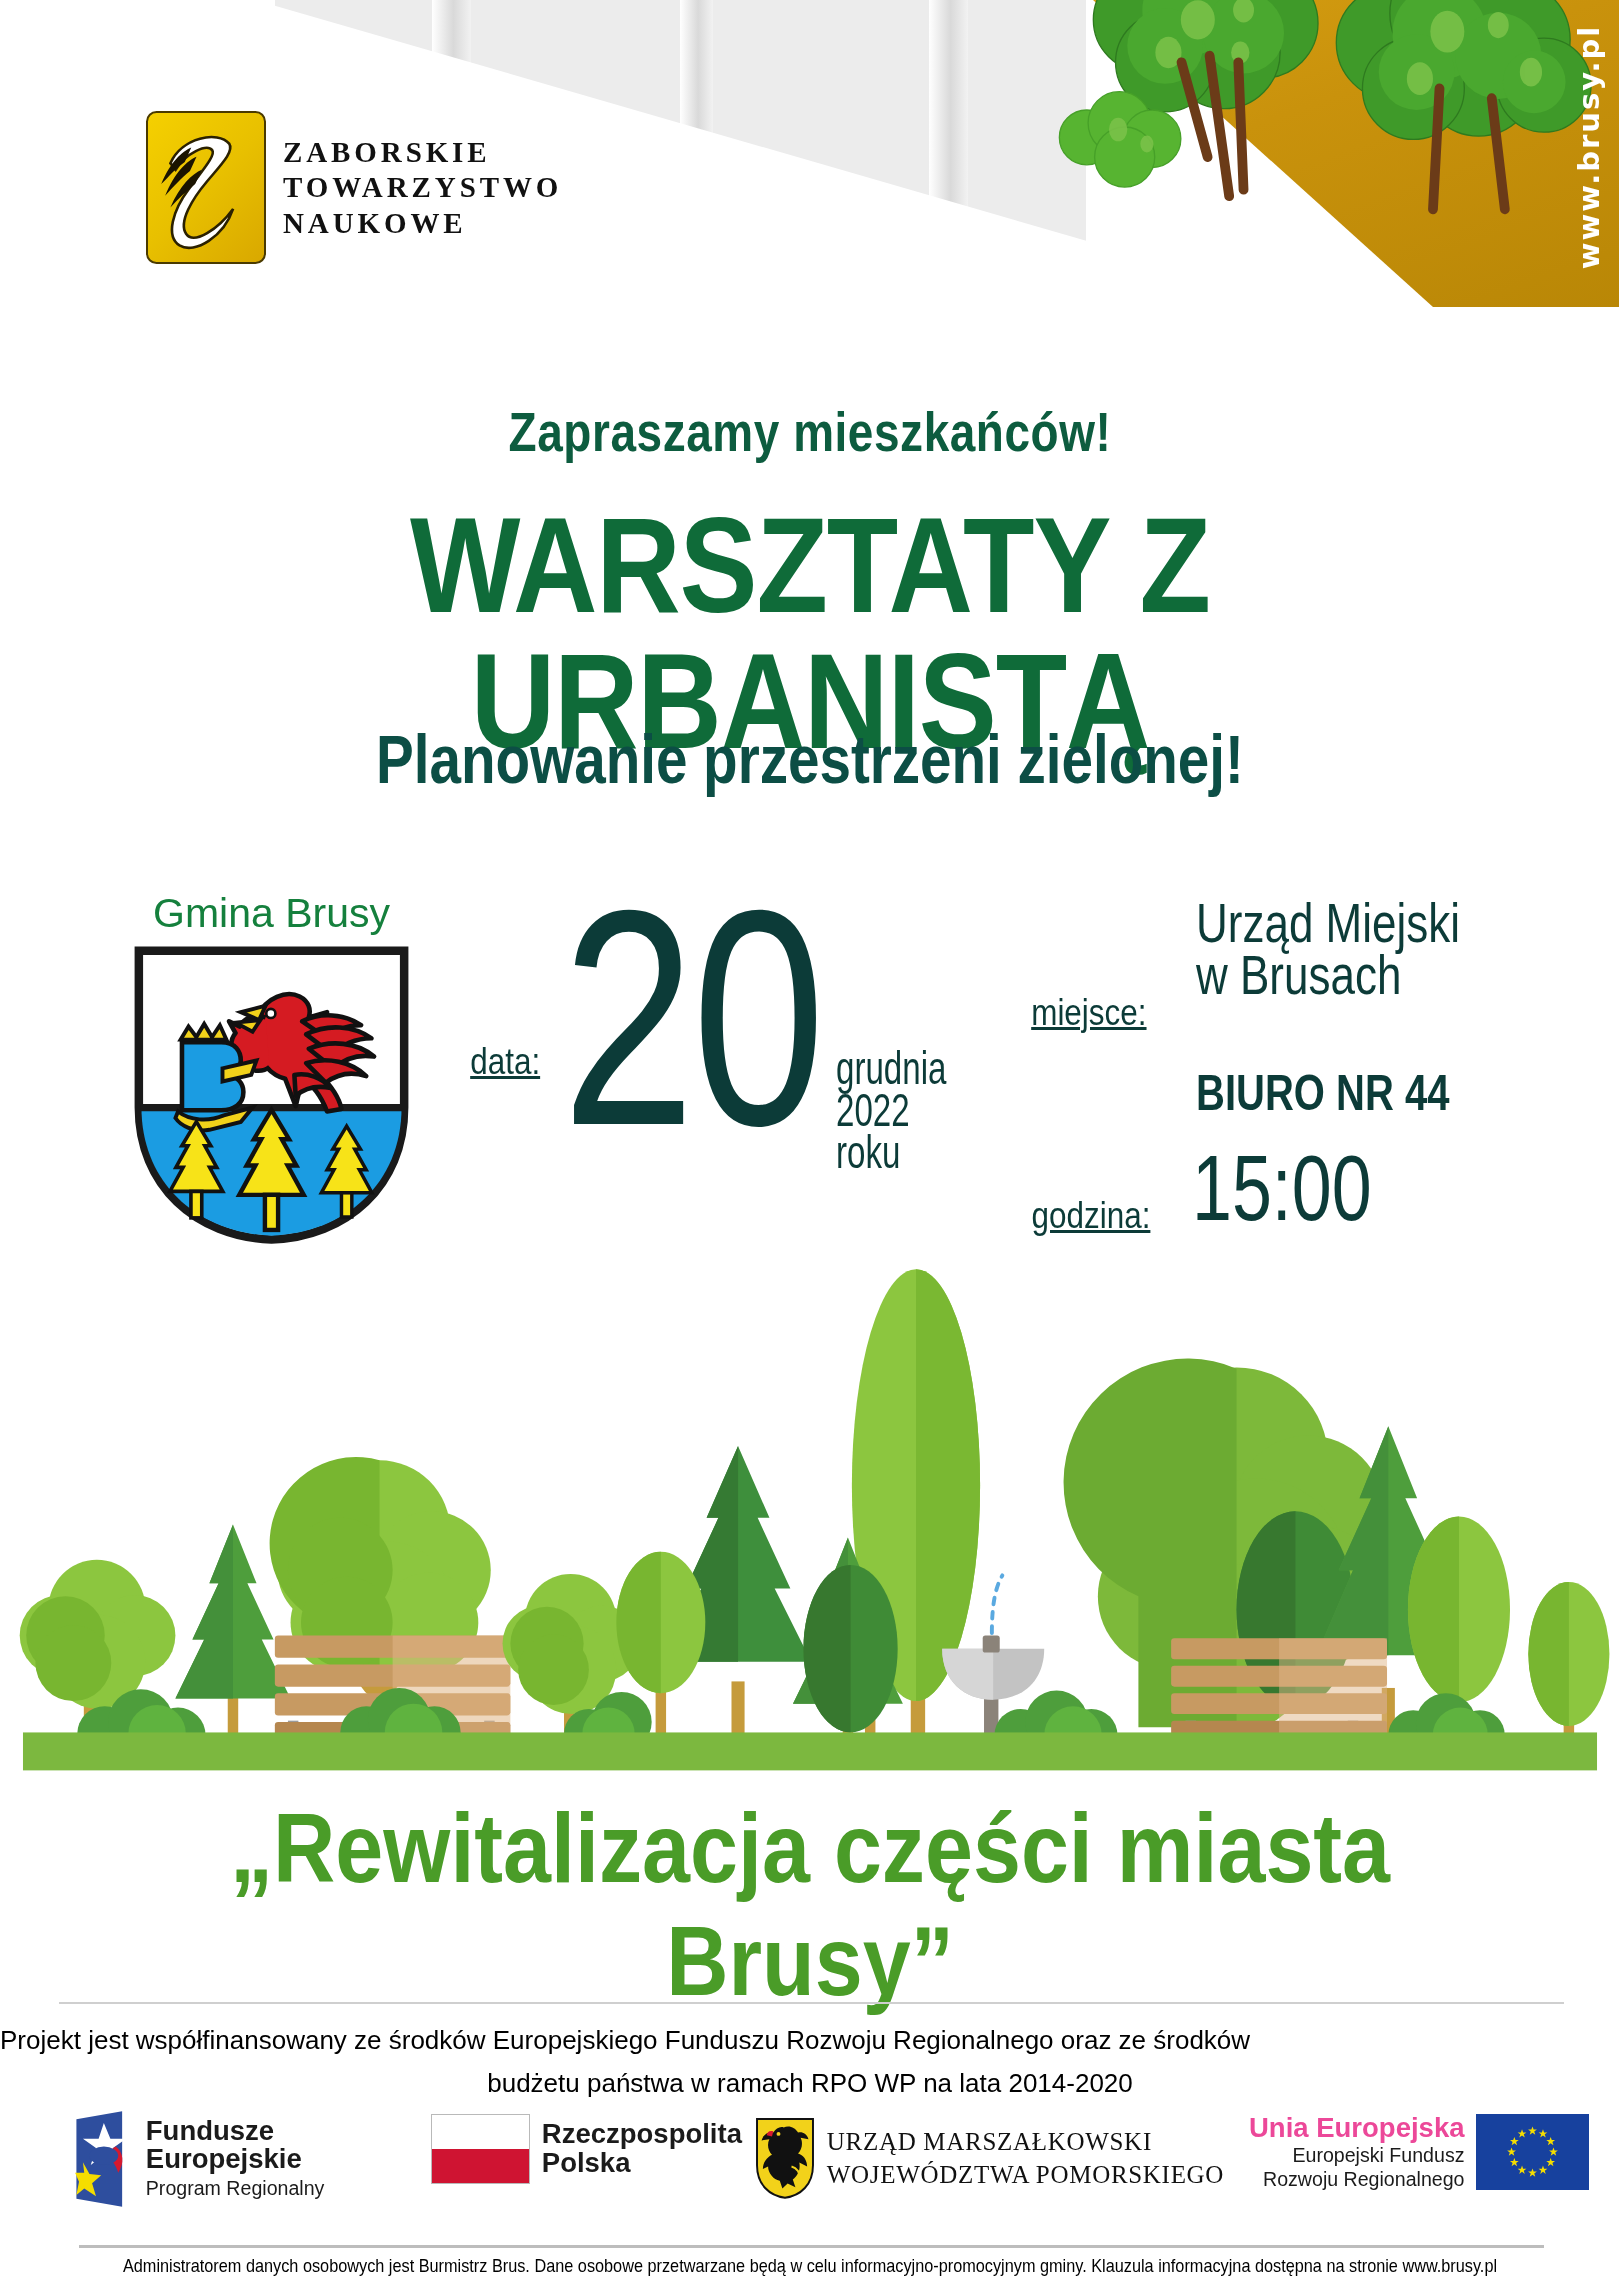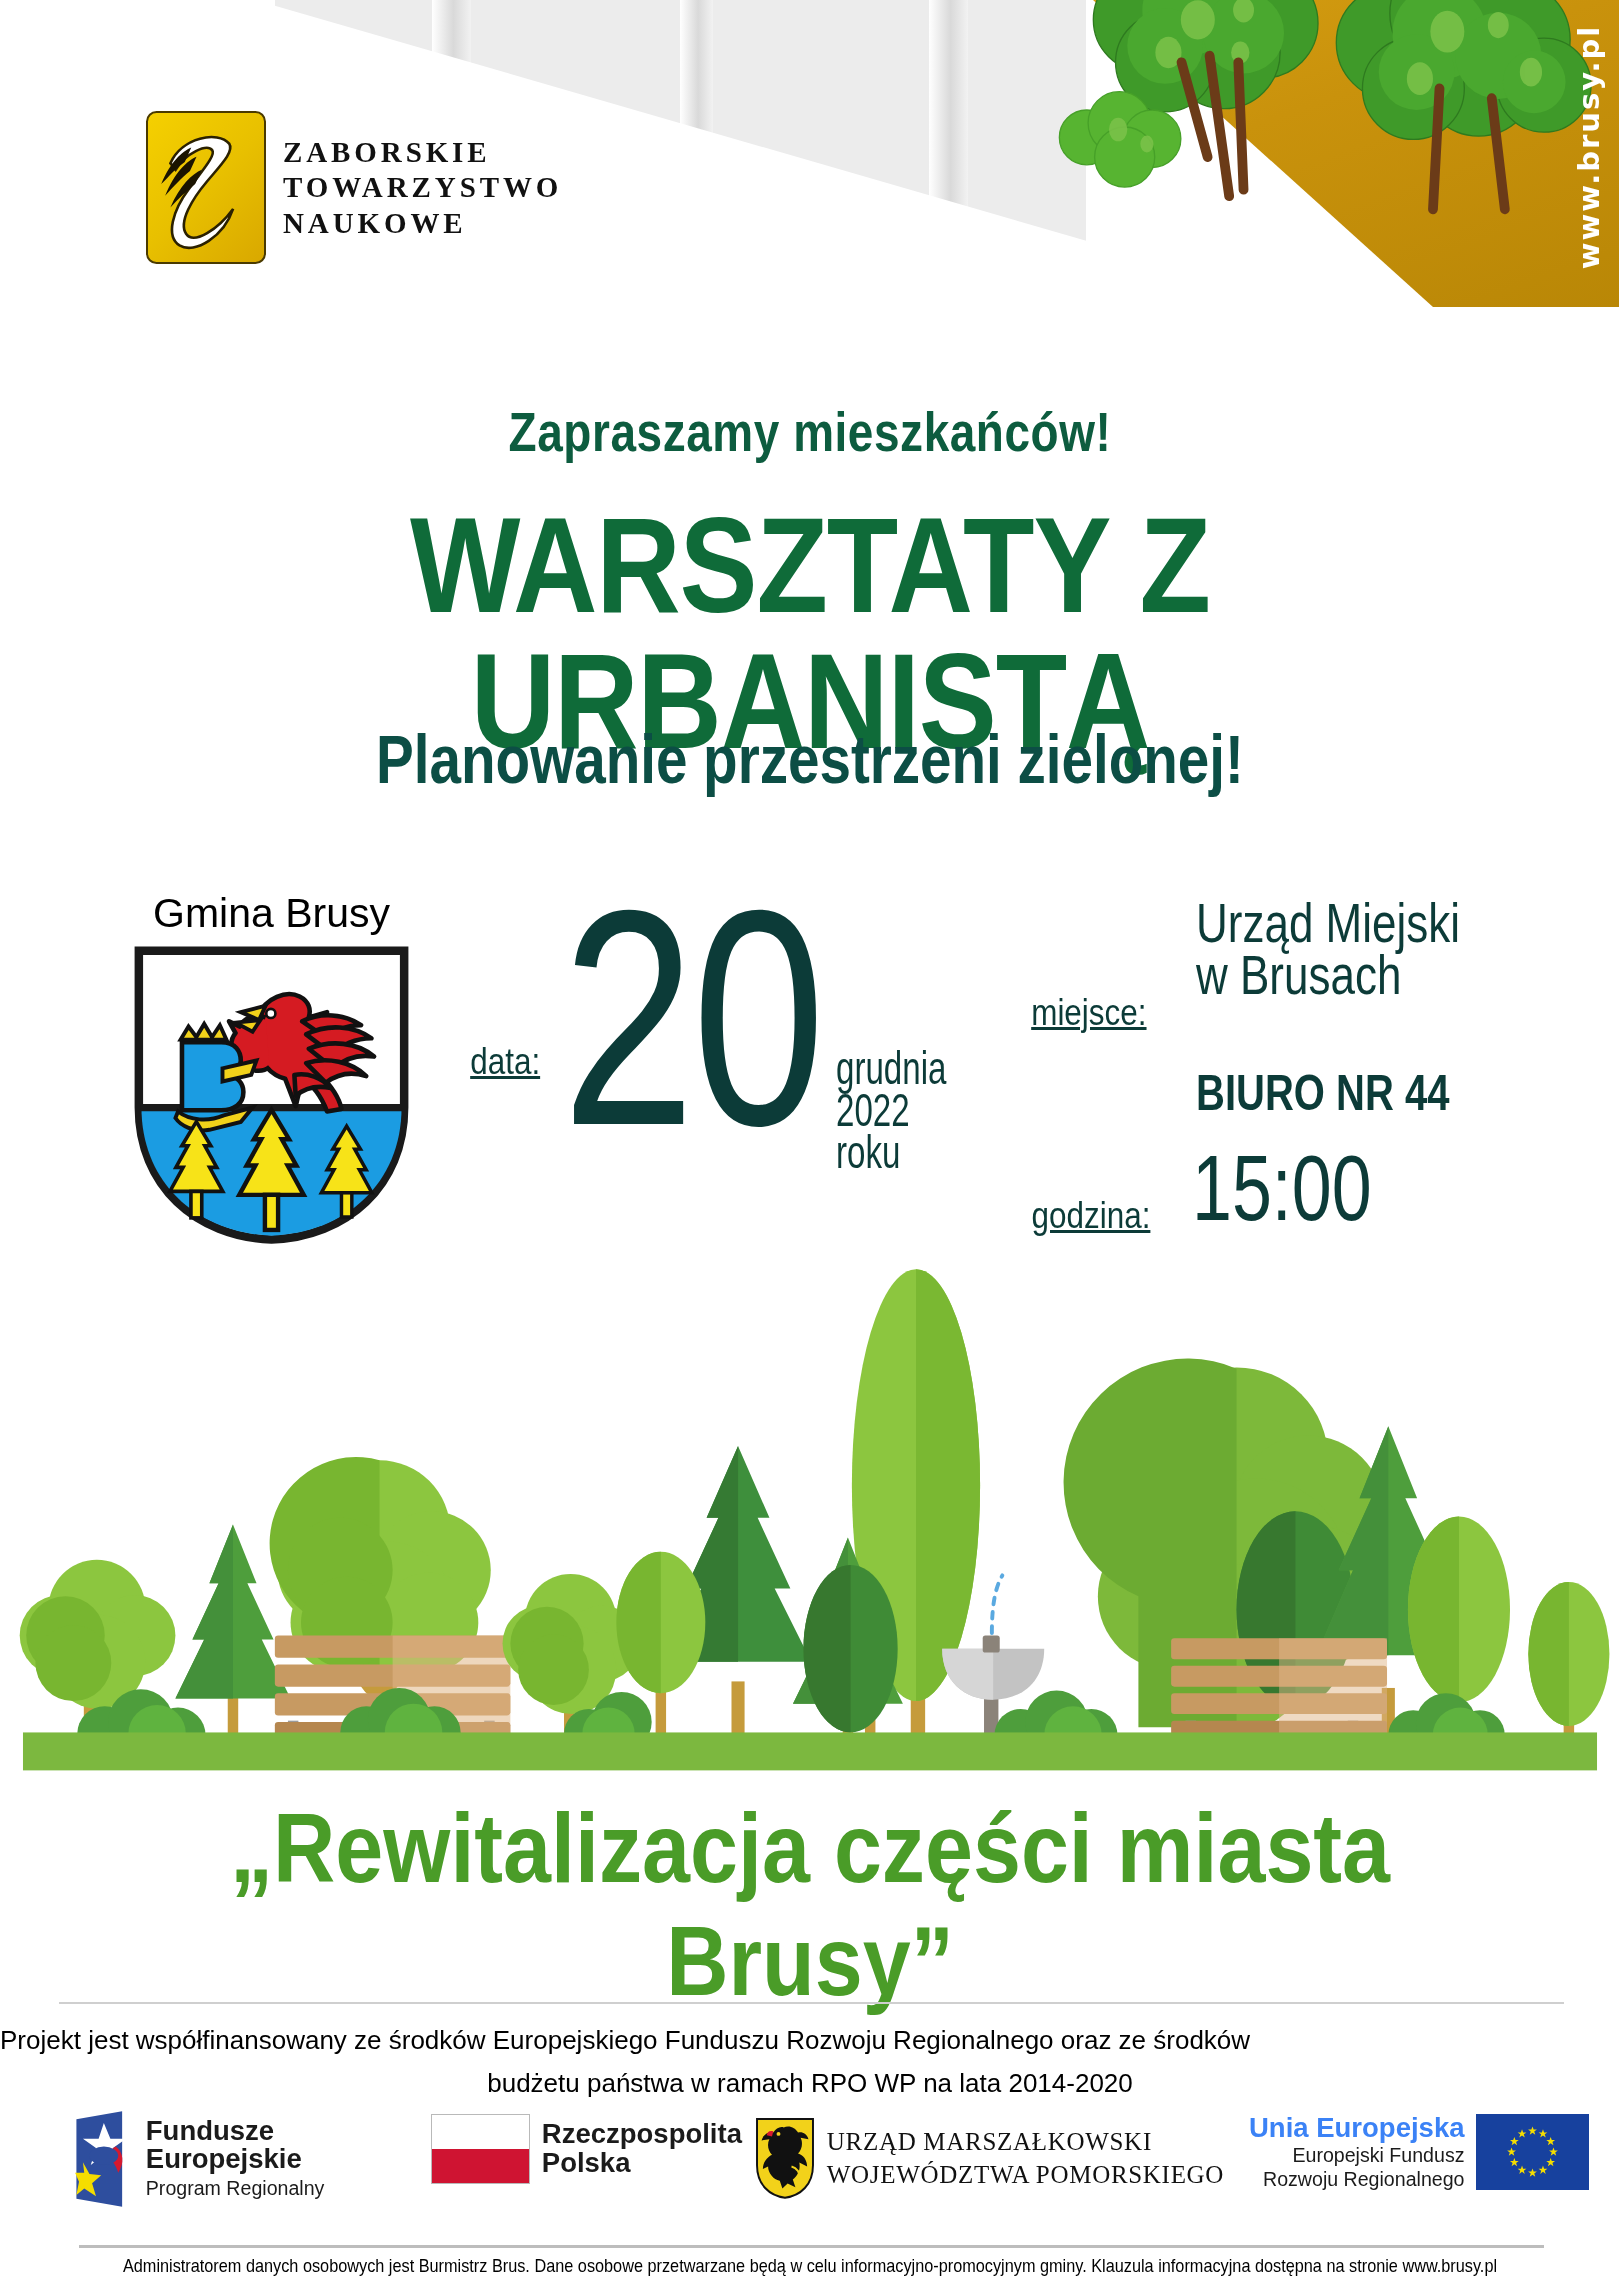--- a/index.html
+++ b/index.html
@@ -73,21 +73,21 @@
     color:#0c4e45;font-size:69px;font-weight:bold;
     font-family:"Liberation Sans Narrow","Liberation Sans",sans-serif;
     transform:scaleX(.82);
   }
 
   
   .detail-row{position:absolute;left:0;top:890px;width:1620px;height:425px;z-index:14;}
 
   .crest-wrap{position:absolute;left:118px;top:0;width:307px;text-align:center;}
   .crest-label{
-    font-size:41px;color:#000000;font-family:"Liberation Sans",sans-serif;margin-bottom:6.5px;
+    font-size:41px;color:#15803d;font-family:"Liberation Sans",sans-serif;margin-bottom:6.5px;
   }
   .crest{width:281px;height:301px;margin:0 auto;position:relative;}
 
   .date-block{position:absolute;left:464px;top:6.5px;width:458px;height:366px;}
   .lbl{
     font-family:"Liberation Sans Narrow","Liberation Sans",sans-serif;
     color:#0c3b38;font-size:37px;text-decoration:underline;transform:scaleX(.85);
     display:inline-block;
   }
   .data-lbl{position:absolute;left:0px;top:144px;}
@@ -153,21 +153,21 @@
   .fe-mark{width:59px;height:98px;position:relative;}
   .fe-txt b{display:block;font-size:27.5px;line-height:1.02;color:#1b1b1b;font-family:"Liberation Sans",sans-serif;}
   .fe-txt small{display:block;font-size:19.6px;color:#1b1b1b;margin-top:3.9px;font-family:"Liberation Sans",sans-serif;}
   .plflag{width:97px;height:68px;border:0.7px solid #b9b9b9;overflow:hidden;}
   .plflag .w{height:50%;background:#ffffff;}
   .plflag .r{height:50%;background:#cf1432;}
   .rp-txt b{display:block;font-size:27.5px;line-height:1.05;color:#1b1b1b;font-family:"Liberation Sans",sans-serif;}
   .pom-crest{width:60px;height:82px;position:relative;}
   .um-txt{font-family:"Liberation Serif", serif;font-size:25px;line-height:1.35;color:#111;letter-spacing:0.7px;}
   .ue-txt{text-align:right;}
-  .ue-txt b{display:block;font-size:27.5px;color:#3b82f6;font-family:"Liberation Sans",sans-serif;text-align:right;}
+  .ue-txt b{display:block;font-size:27.5px;color:#ec4899;font-family:"Liberation Sans",sans-serif;text-align:right;}
   .ue-txt small{display:block;font-size:19.6px;color:#1b1b1b;line-height:1.2;font-family:"Liberation Sans",sans-serif;}
   .euflag{width:113px;height:76px;background:#17419e;position:relative;}
 
   .hr2{position:absolute;left:79px;top:2245px;width:1465px;height:2.6px;background:#bdbdbd;z-index:12;}
   .privacy{
     position:absolute;left:0;right:0;top:2256px;text-align:center;z-index:12;
     color:#000;font-size:17.7px;font-family:"Liberation Sans Narrow","Liberation Sans",sans-serif;
     transform:scaleX(.92);
   }
 </style>

